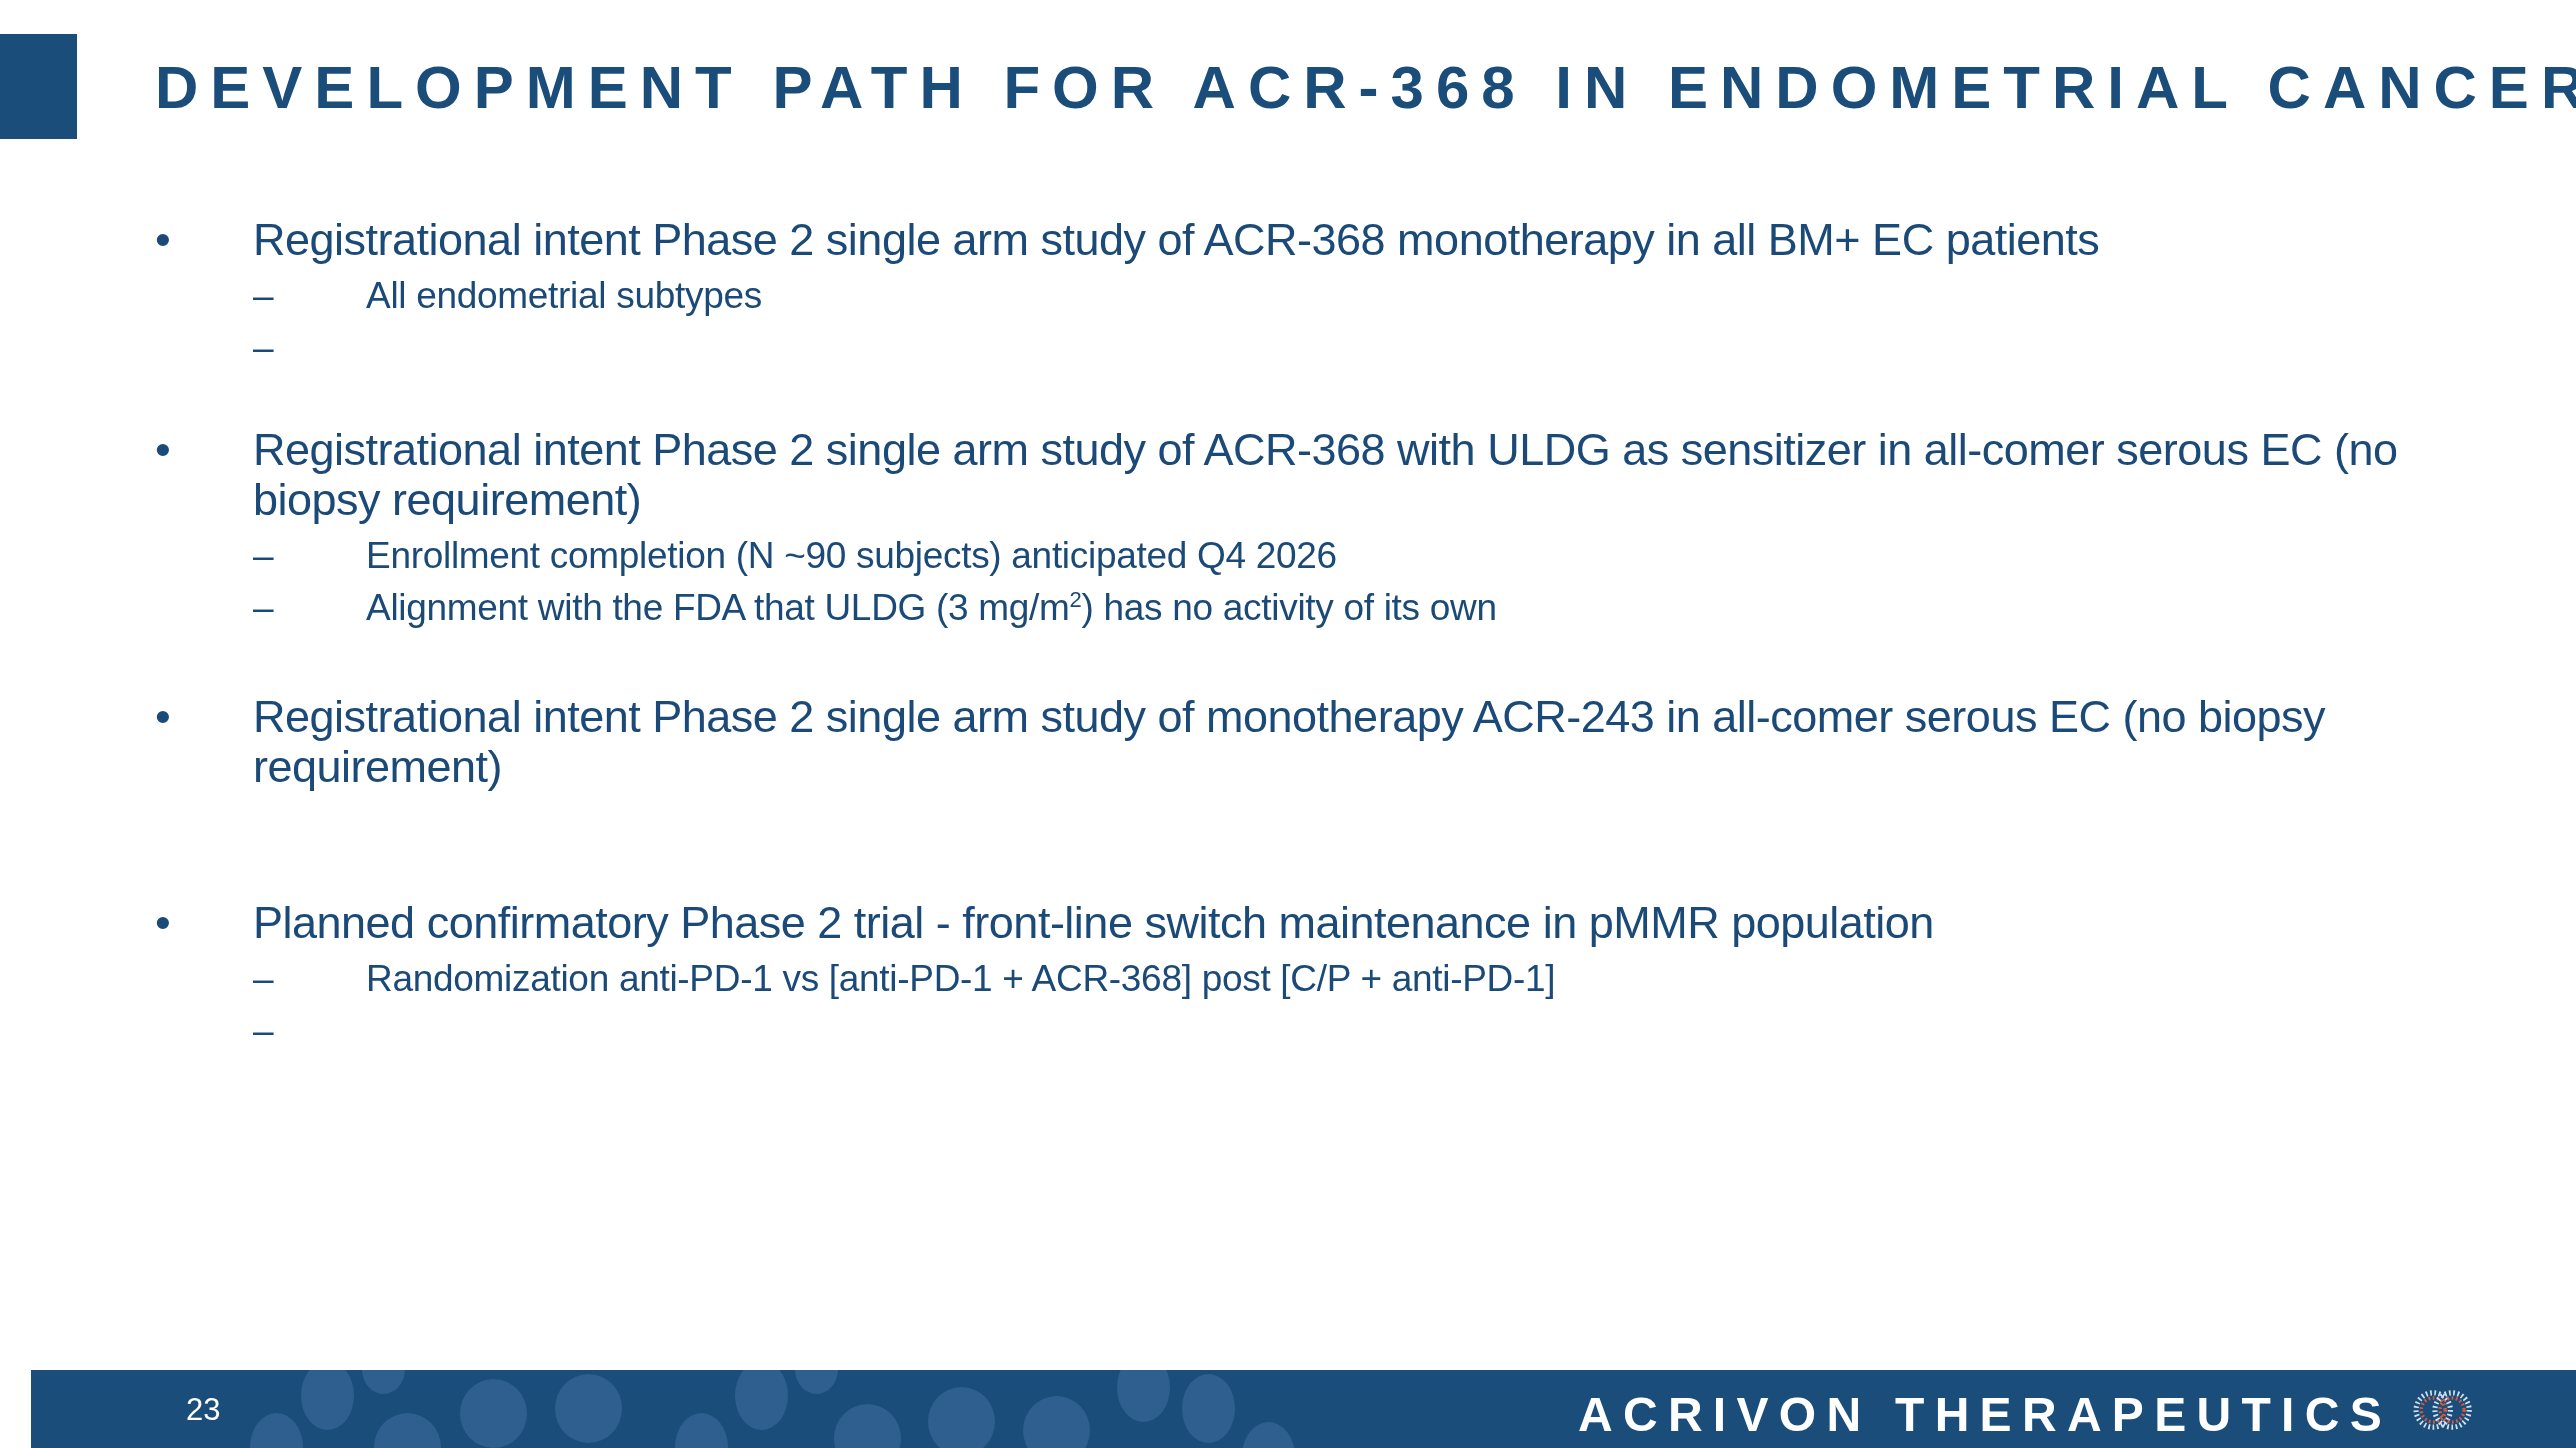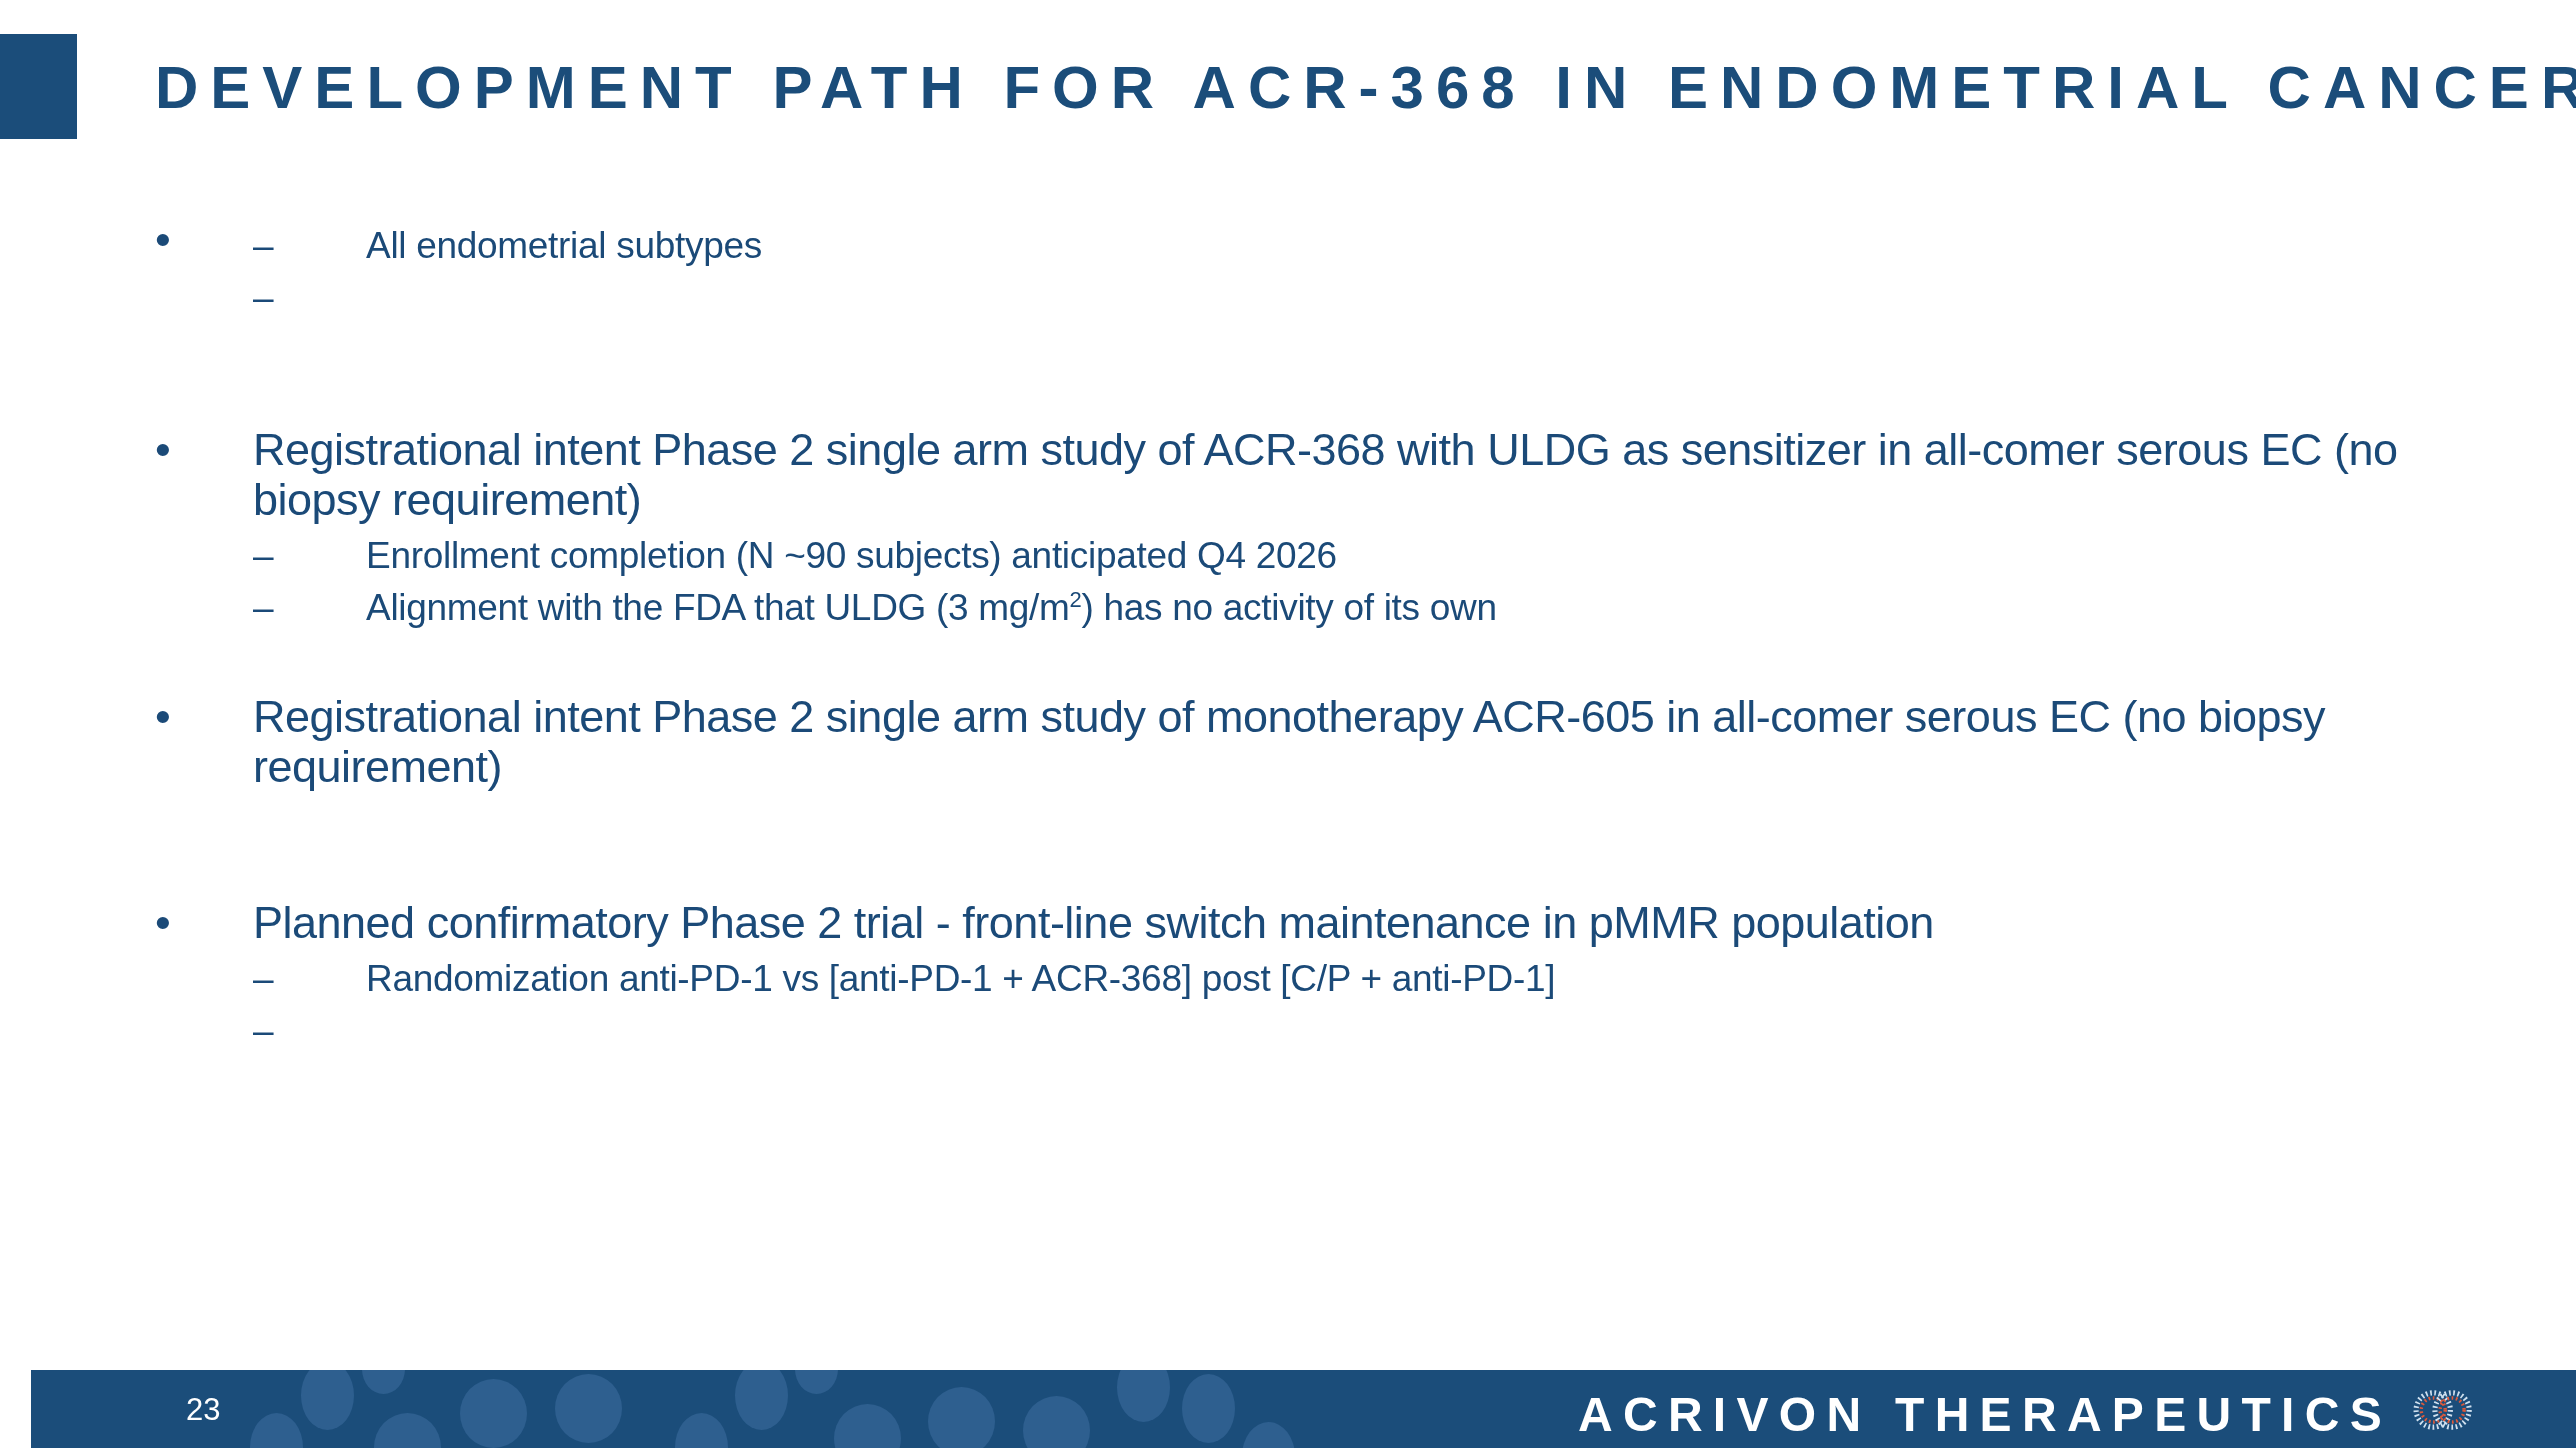--- a/index.html
+++ b/index.html
@@ -40,20 +40,21 @@
 </head>
 <body>
 
 <div class="title-block"></div>
 <div class="title">DEVELOPMENT PATH FOR ACR-368 IN ENDOMETRIAL CANCER</div>
 
 <div class="content">
 
   <div class="bullet b1">
     <span class="dot">•</span>
+    <div class="main">Registrational intent Phase 2 single arm study of ACR-368 monotherapy in all BM+ EC patients</div>
     <div class="subs">
       <div class="sub">
         <span class="dash">–</span>
         <span>All endometrial subtypes</span>
       </div>
       <div class="sub">
         <span class="dash">–</span>
       </div>
     </div>
   </div>
@@ -68,21 +69,21 @@
       </div>
       <div class="sub">
         <span class="dash">–</span>
         <span>Alignment with the FDA that ULDG (3 mg/m</span><sup>2</sup><span>) has no activity of its own</span>
       </div>
     </div>
   </div>
 
   <div class="bullet b3">
     <span class="dot">•</span>
-    <div class="main">Registrational intent Phase 2 single arm study of monotherapy ACR-605 in all-comer serous EC (no biopsy requirement)</div>
+    <div class="main">Registrational intent Phase 2 single arm study of monotherapy ACR-243 in all-comer serous EC (no biopsy requirement)</div>
   </div>
 
   <div class="bullet b4">
     <span class="dot">•</span>
     <div class="main">Planned confirmatory Phase 2 trial - front-line switch maintenance in pMMR population</div>
     <div class="subs">
       <div class="sub">
         <span class="dash">–</span>
         <span>Randomization anti-PD-1 vs [anti-PD-1 + ACR-368] post [C/P + anti-PD-1]</span>
       </div>

